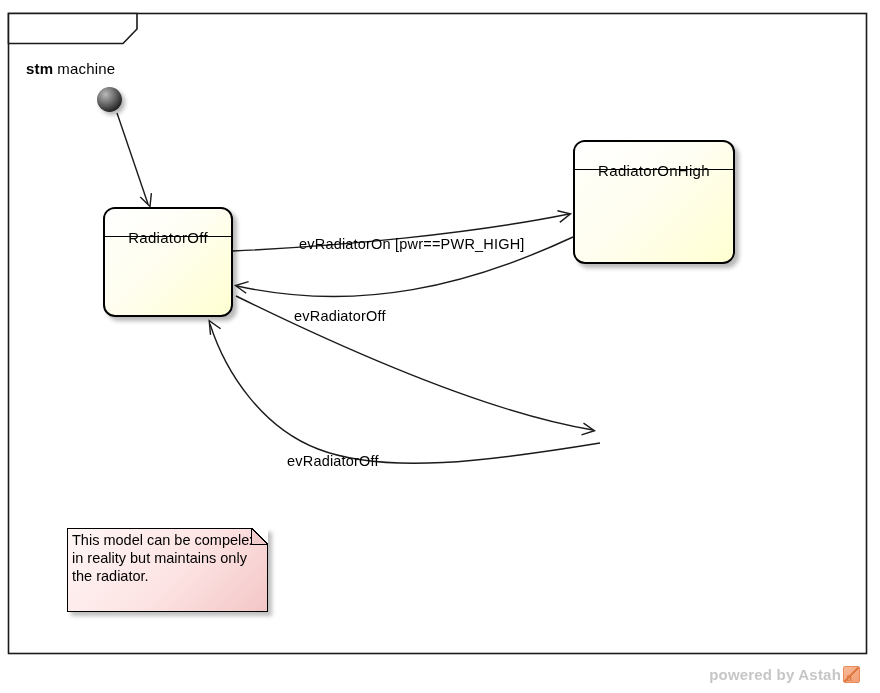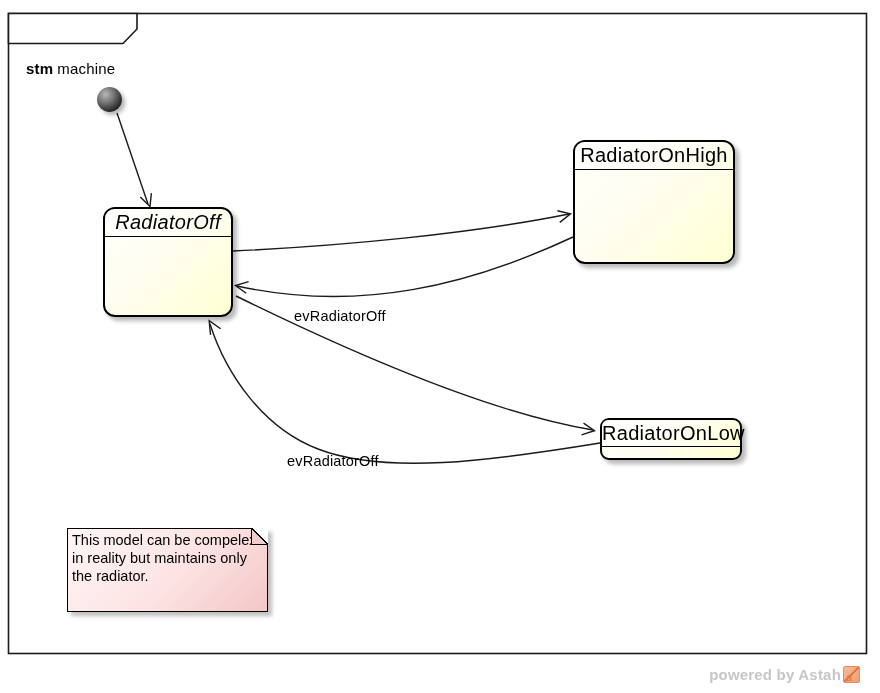--- a/index.html
+++ b/index.html
@@ -23,26 +23,26 @@
   }
   .state{
     position:absolute;z-index:2;box-sizing:border-box;
     border:2.5px solid #000;border-radius:12px;
     background:linear-gradient(135deg,#fffffa 0%,#fffef0 45%,#ffffd2 100%);
     box-shadow:4px 4px 4px rgba(0,0,0,0.28);
   }
   .state .state-title{
     box-sizing:border-box;width:100%;
     border-bottom:1.5px solid #000;
-    text-align:center;font-size:20px;color:#000;
-    padding-top:2px;letter-spacing:.3px;
+    text-align:center;font-size:15px;color:#000;
+    padding-top:20px;letter-spacing:.3px;
     background:linear-gradient(135deg,rgba(255,255,255,.75),rgba(255,255,255,0));
     border-top-left-radius:9px;border-top-right-radius:9px;
   }
-  #state-off{left:103px;top:207px;width:130px;height:110px;font-style:italic;}
+  #state-off{left:103px;top:207px;width:130px;height:110px;}
   #state-off .state-title{height:28px;}
   #state-high{left:573px;top:140px;width:162px;height:124px;}
   #state-high .state-title{height:28px;}
   #state-low{left:600px;top:418px;width:142px;height:42px;border-radius:9px;}
   #state-low .state-title{height:27px;border-top-left-radius:6px;border-top-right-radius:6px;}
   .edge-label{
     position:absolute;z-index:3;font-size:14.5px;color:#000;white-space:nowrap;letter-spacing:.2px;
   }
   #lbl-on-high{left:299px;top:236px;}
   #lbl-off-high{left:294px;top:308px;}
@@ -115,24 +115,22 @@
   <div class="initial"></div>
 
   <div class="state" id="state-off">
     <div class="state-title">RadiatorOff</div>
   </div>
 
   <div class="state" id="state-high">
     <div class="state-title">RadiatorOnHigh</div>
   </div>
 
-  <div class="state" id="state-low">
-    <div class="state-title">RadiatorOnLow</div>
-  </div>
 
+  <div class="edge-label" id="lbl-on-high">evRadiatorOn [pwr==PWR_HIGH]</div>
   <div class="edge-label" id="lbl-off-high">evRadiatorOff</div>
   <div class="edge-label" id="lbl-off-low">evRadiatorOff</div>
 
   <div class="note">
     <div class="note-fold"></div>
     <span>This model can be compelex in reality but maintains only the radiator.</span>
   </div>
 
   <div class="watermark">
     <span>powered by Astah</span>

